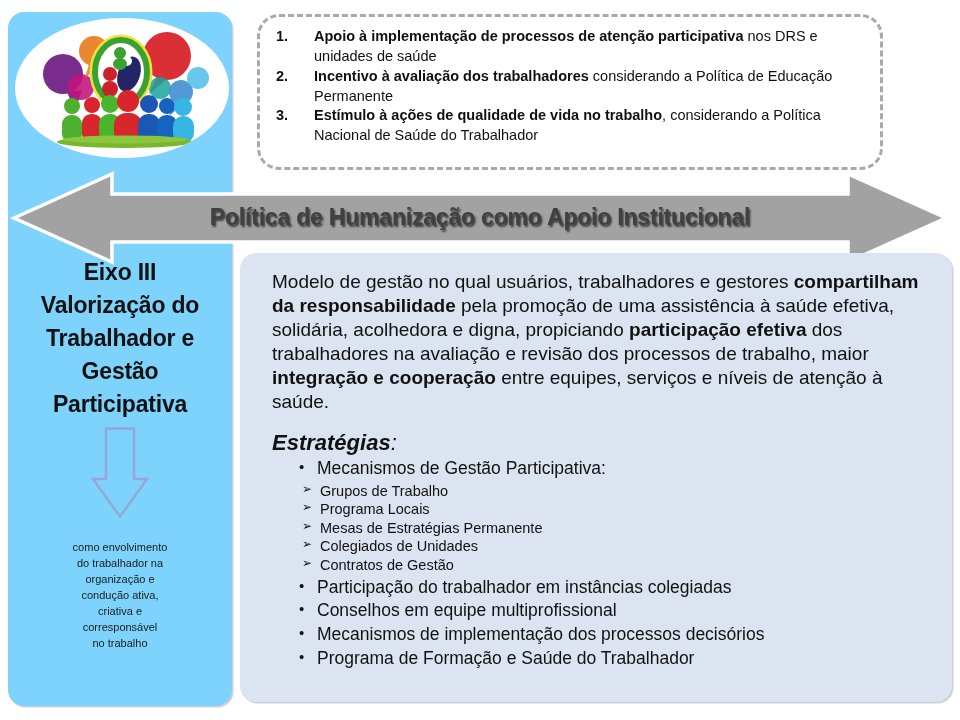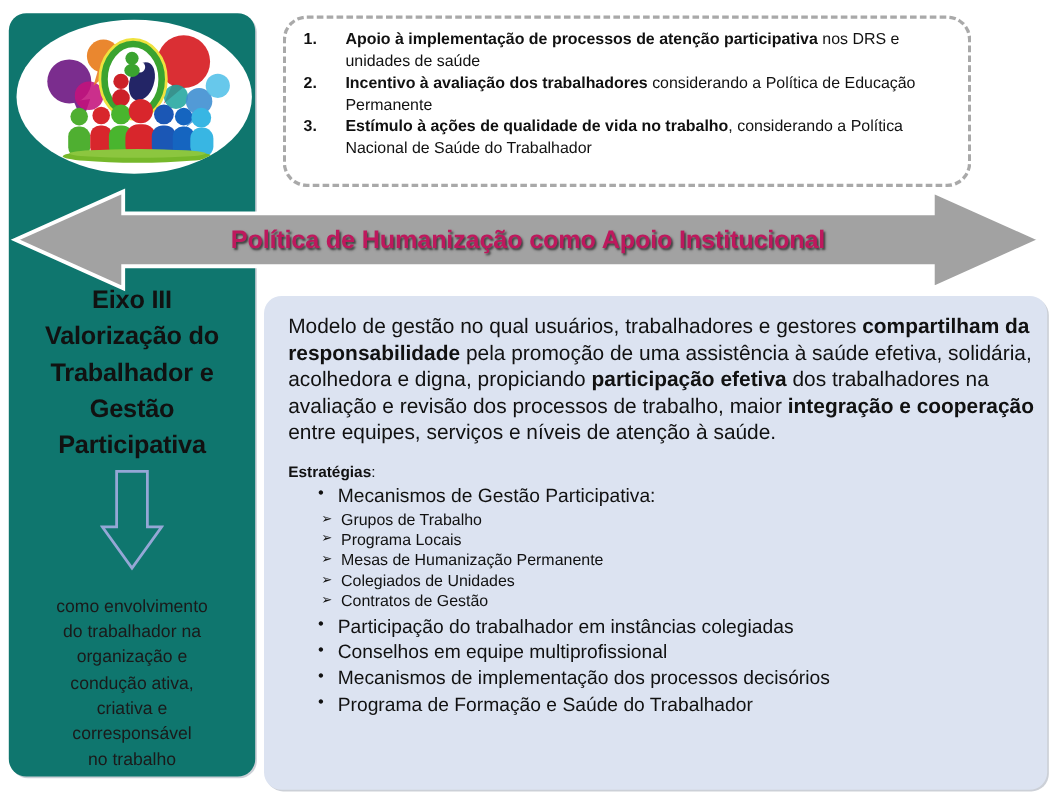--- a/index.html
+++ b/index.html
@@ -5,66 +5,65 @@
   html,body{margin:0;padding:0;background:#fff;}
   .slide{
     position:relative;width:960px;height:720px;background:#fff;overflow:hidden;
     font-family:"Liberation Sans","DejaVu Sans",sans-serif;color:#111;
   }
   .b{font-weight:bold;}
 
   
   .left-panel{
     position:absolute;left:8px;top:12px;width:224px;height:694px;
-    background:#0f766e;border-radius:16px;
+    background:#7dd3fc;border-radius:16px;
     box-shadow:1.5px 1.5px 0 rgba(110,120,140,.35);
   }
   .logo-oval{
     position:absolute;left:7px;top:6px;width:214px;height:140px;
     background:#fff;border-radius:50%;overflow:hidden;
   }
   .eixo-heading{
     position:absolute;top:244px;left:0;width:100%;
     text-align:center;font-weight:bold;font-size:23px;line-height:1.43;
     white-space:pre-line;letter-spacing:-0.2px;
   }
   .down-arrow{position:absolute;left:83px;top:415px;}
   .eixo-caption{
     position:absolute;top:528px;left:0;width:100%;
-    text-align:center;font-size:16px;line-height:1.45;white-space:pre-line;color:#1a1a1a;
+    text-align:center;font-size:11px;line-height:1.45;white-space:pre-line;color:#1a1a1a;
   }
 
   
   .goals-box{
     position:absolute;left:257px;top:14px;width:626px;height:156px;
     box-sizing:border-box;background:#fff;border:3px dashed #a9a9a9;border-radius:22px;
     padding:10px 18px 6px 16px;
   }
   .goal-row{display:grid;grid-template-columns:38px 1fr;font-size:14.5px;line-height:1.37;}
   .goal-num{font-weight:bold;}
   .goal-text{padding-right:2px;}
 
   
   .banner-arrow{position:absolute;left:0;top:168px;}
   .banner-title{
     position:absolute;left:0;top:168px;width:100%;height:98px;line-height:98px;
-    text-align:center;font-size:23px;font-weight:bold;color:#be185d;letter-spacing:-0.2px;
+    text-align:center;font-size:23px;font-weight:bold;color:#404040;letter-spacing:-0.2px;
     text-shadow:1.5px 2px 2px rgba(55,55,55,.95);
   }
 
   
   .main-box{
     position:absolute;left:240px;top:253px;width:712px;height:449px;
     box-sizing:border-box;background:#dce3f1;border-radius:16px;
     box-shadow:1.5px 1.5px 0 rgba(110,120,140,.35);
-    padding:17px 8px 0 22px;
-    margin-top:16px;
+    padding:17px 8px 0 32px;
   }
   .main-para{margin:0;font-size:19px;line-height:1.26;}
-  .strategies-label{margin:15px 0 2px 0;font-size:14px;line-height:1.25;}
+  .strategies-label{margin:15px 0 2px 0;font-size:22px;line-height:1.25;font-style:italic;}
   .bullet-list{list-style:none;margin:0;padding:0;font-size:17.5px;line-height:1.24;}
   .bullet-item{display:grid;grid-template-columns:18px 1fr;margin:2px 0 2px 27px;}
   .bullet-marker{font-size:15px;line-height:inherit;}
   .sub-list{list-style:none;margin:1px 0 1px 0;padding:0;font-size:14.5px;line-height:1.28;}
   .sub-item{display:grid;grid-template-columns:18px 1fr;margin-left:30px;}
   .sub-marker{font-size:12px;}
 </style>
 </head>
 <body>
 
@@ -171,21 +170,21 @@
           <li class="sub-item">
             <span class="sub-marker">➢</span>
             <span>Grupos  de Trabalho</span>
           </li>
           <li class="sub-item">
             <span class="sub-marker">➢</span>
             <span>Programa  Locais</span>
           </li>
           <li class="sub-item">
             <span class="sub-marker">➢</span>
-            <span>Mesas de Humanização Permanente</span>
+            <span>Mesas de Estratégias Permanente</span>
           </li>
           <li class="sub-item">
             <span class="sub-marker">➢</span>
             <span>Colegiados de Unidades</span>
           </li>
           <li class="sub-item">
             <span class="sub-marker">➢</span>
             <span>Contratos  de Gestão</span>
           </li>
         </ul>

